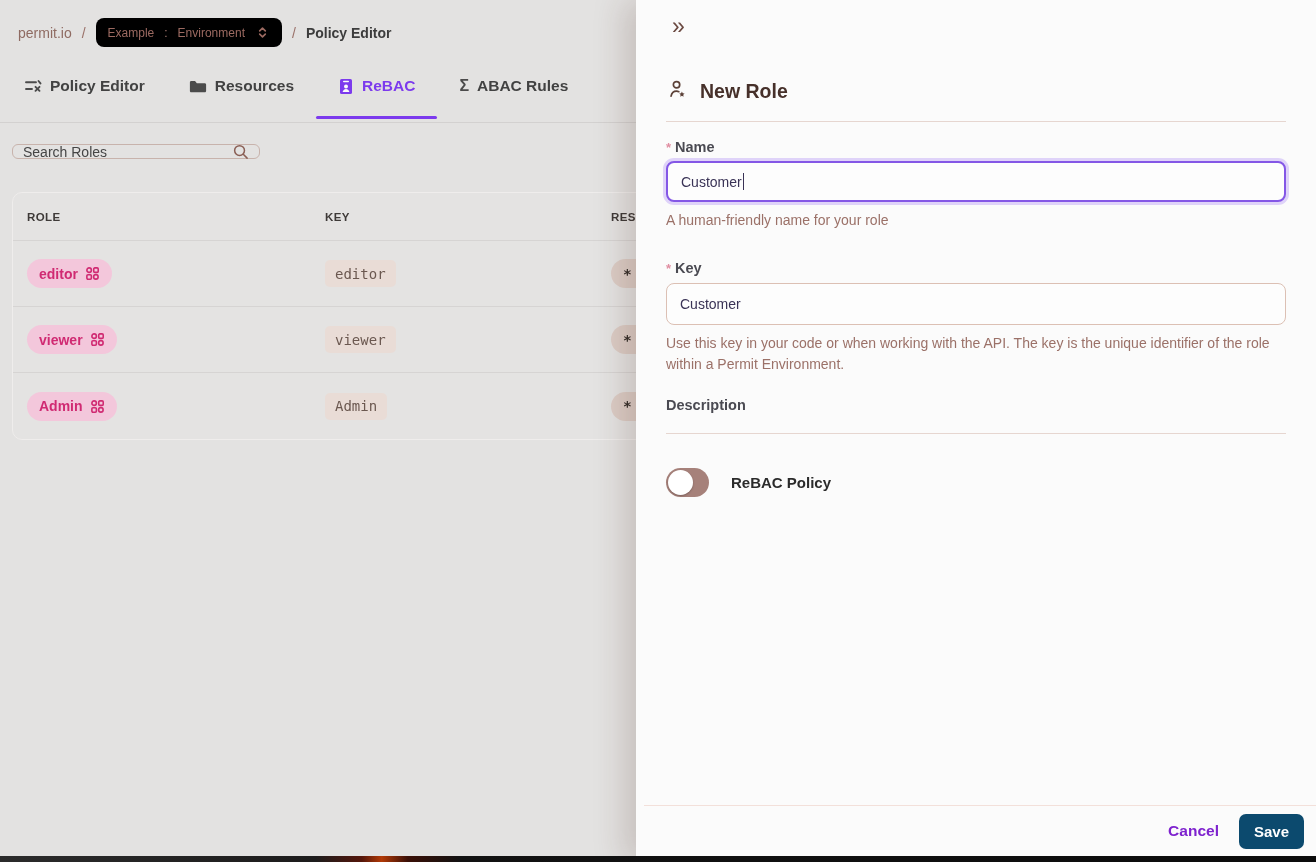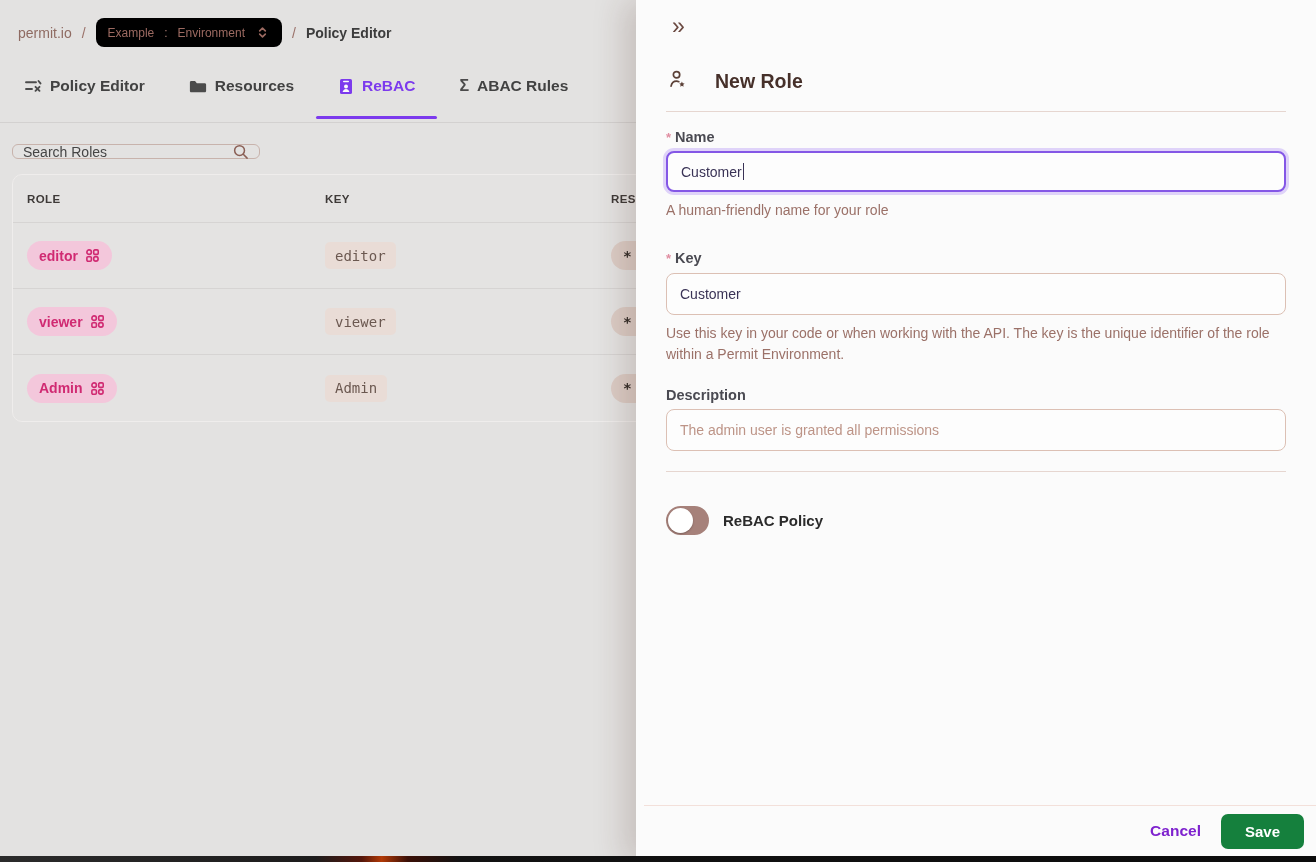--- a/index.html
+++ b/index.html
@@ -24,55 +24,55 @@
   .tab .t-icon { display:flex; color:#4b4b4b; }
   .tab.active { color:#7c3aed; }
   .tab.active .t-icon { color:#7c3aed; }
   .tab.active::after { content:""; position:absolute; left:-22px; right:-22px; bottom:-2px; height:3px; background:#7c3aed; border-radius:2px; }
   .sigma { font-size:16px; font-weight:700; }
 
   .search-box { display:flex; align-items:center; justify-content:space-between; width:248px; height:15px; margin:21px 0 0 12px; border:1px solid #c8b3ac; border-radius:6px; padding:0 10px; }
   .search-box .ph { font-size:14px; color:#454545; }
   .search-box .s-icon { color:#8a5f55; display:flex; }
 
-  .roles-table { position:absolute; left:12px; top:174px; width:762px; background:#e4e3e2; border:1px solid #efedec; border-radius:10px; overflow:hidden; }
+  .roles-table { position:absolute; left:12px; top:192px; width:762px; background:#e4e3e2; border:1px solid #efedec; border-radius:10px; overflow:hidden; }
   .t-head { display:grid; grid-template-columns:298px 286px 1fr; height:48px; align-items:center; border-bottom:1px solid #d6d4d3; }
   .t-head .th { font-size:11.5px; font-weight:700; letter-spacing:.4px; color:#3e3a38; padding-left:14px; }
   .t-row { display:grid; grid-template-columns:298px 286px 1fr; height:66px; align-items:center; border-bottom:1px solid #d6d4d3; }
   .t-row:last-child { border-bottom:none; }
   .cell { padding-left:14px; display:flex; }
   .role-pill { display:inline-flex; align-items:center; gap:7px; background:#f3c7db; color:#d02a72; font-size:14px; font-weight:700; height:29px; padding:0 12px; border-radius:15px; cursor:pointer; }
   .role-pill .g-icon { display:flex; }
   .key-pill { display:inline-flex; align-items:center; background:#e9dcd6; color:#675architecture;} 
   .key-pill { display:inline-flex; align-items:center; background:#e9dcd6; color:#6b5850; font-family:"DejaVu Sans Mono", monospace; font-size:14px; height:27px; padding:0 10px; border-radius:5px; }
   .res-pill { display:inline-flex; align-items:center; background:#dccdc6; color:#332d29; font-family:"DejaVu Sans Mono", monospace; font-size:14.5px; font-weight:700; height:29px; padding:0 12px; border-radius:15px; }
 
   
   .drawer { position:absolute; top:0; right:0; width:680px; height:862px; background:#fbfbfb; box-shadow:-12px 0 30px rgba(70,40,25,.18); }
   .collapse-btn { margin:14px 0 0 36px; font-size:23px; line-height:24px; color:#6b4a42; cursor:pointer; width:26px; }
-  .d-title-row { display:flex; align-items:center; gap:26px; margin:30px 30px 0 30px; color:#46302a; }
+  .d-title-row { display:flex; align-items:center; gap:11px; margin:40px 30px 0 30px; color:#46302a; }
   .d-title { font-size:19.5px; font-weight:700; color:#46302a; }
   .d-divider { height:1px; background:#e6d6d0; margin:16px 30px 0 30px; }
   .field { margin:0 30px; }
   .f-label { display:flex; align-items:flex-start; gap:4px; font-size:14.5px; font-weight:600; color:#4a4a52; }
   .req { color:#e08da1; font-size:13px; margin-top:1px; }
   .f-input { background:#fdfdfd; border-radius:8px; height:41px; display:flex; align-items:center; padding:0 13px; font-size:14px; color:#3a3356; }
   .f-input.focused { border:2px solid #8457e6; box-shadow:0 0 0 3px rgba(158,118,246,.30); }
   .f-input.plain { border:1px solid #dcc0b4; height:42px; }
   .caret { display:inline-block; width:1.5px; height:17px; background:#3a3356; margin-left:1px; animation:blink 1.1s steps(1) infinite; }
   @keyframes blink { 50% { opacity:0; } }
   .placeholder-text { color:#bd9487; }
   .f-helper { font-size:14px; color:#9b7168; margin-top:8px; line-height:21px; }
-  .toggle-row { display:flex; align-items:center; gap:14px; margin:34px 30px 0 30px; }
+  .toggle-row { display:flex; align-items:center; gap:22px; margin:34px 30px 0 30px; }
   .toggle { position:relative; width:43px; height:29px; border-radius:15px; background:#a6817a; cursor:pointer; }
   .toggle .knob { position:absolute; left:2px; top:2px; width:25px; height:25px; border-radius:50%; background:#ffffff; box-shadow:0 1px 2px rgba(0,0,0,.25); }
   .toggle-label { font-size:15px; font-weight:700; color:#2b2b2b; }
   .d-footer { position:absolute; left:8px; right:0; bottom:6px; height:51px; border-top:1px solid #f3e0da; background:#fbfbfb; display:flex; align-items:center; justify-content:flex-end; gap:20px; padding-right:12px; }
   .cancel-btn { font-size:15.5px; font-weight:700; color:#7e22ce; cursor:pointer; background:none; border:none; font-family:inherit; }
-  .save-btn { font-size:15px; font-weight:700; color:#ffffff; background:#15803d; border:none; border-radius:7px; padding:9px 24px; cursor:pointer; font-family:inherit; }
+  .save-btn { font-size:15px; font-weight:700; color:#ffffff; background:#0c4a6e; border:none; border-radius:7px; padding:9px 15px; cursor:pointer; font-family:inherit; }
 
   .bottom-strip { position:absolute; left:0; bottom:0; width:1316px; height:6px; z-index:50;
     background:linear-gradient(90deg,#2b2b2b 0%,#1d1c1c 24%,#55160a 27.5%,#b23a07 29%,#3a0f06 31%,#121212 35%,#0c0c0c 100%); }
 </style>
 </head>
 <body>
 
 <div class="left-panel">
 
   <div class="crumbs">
@@ -252,23 +252,20 @@
     <div class="f-input plain" style="margin-top:7px;">
       <span>Customer</span>
     </div>
     <div class="f-helper" style="width:620px;">Use this key in your code or when working with the API. The key is the unique identifier of the role within a Permit Environment.</div>
   </div>
 
   <div class="field" style="margin-top:22px;">
     <div class="f-label">
       <span>Description</span>
     </div>
-    <div class="f-input plain" style="margin-top:6px;">
-      <span class="placeholder-text">The admin user is granted all permissions</span>
-    </div>
   </div>
 
   <div class="d-divider" style="margin-top:20px;"></div>
 
   <div class="toggle-row">
     <div class="toggle">
       <div class="knob"></div>
     </div>
     <span class="toggle-label">ReBAC Policy</span>
   </div>

